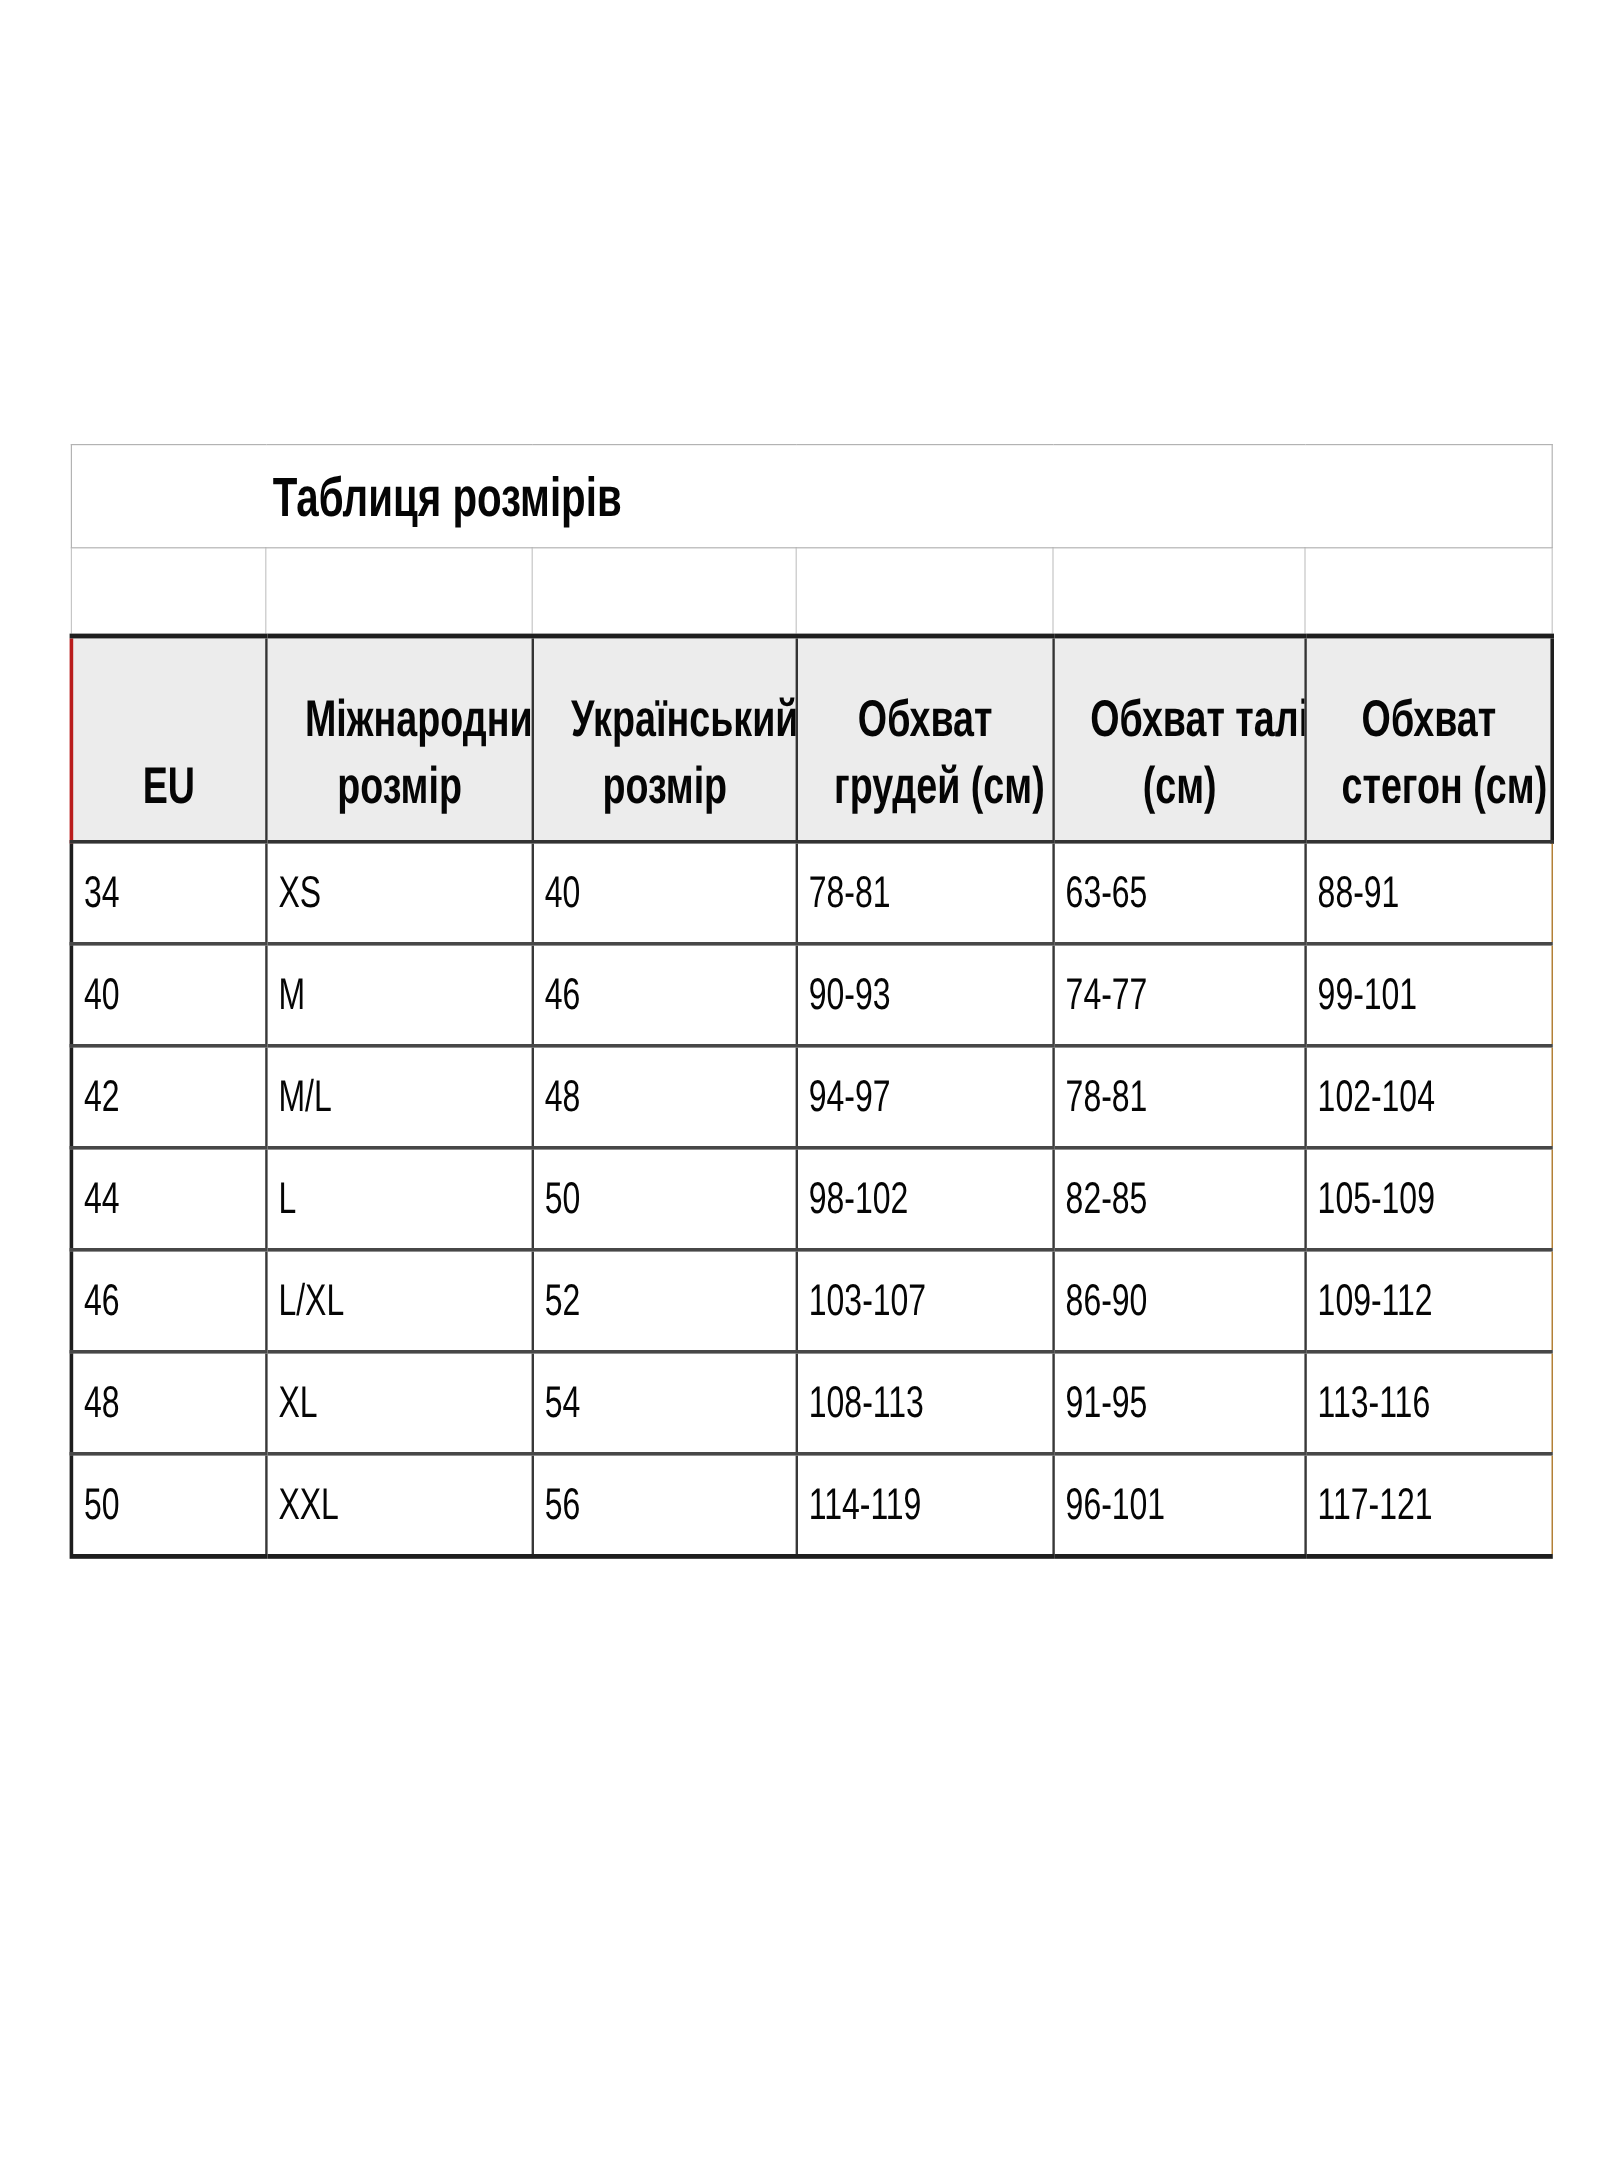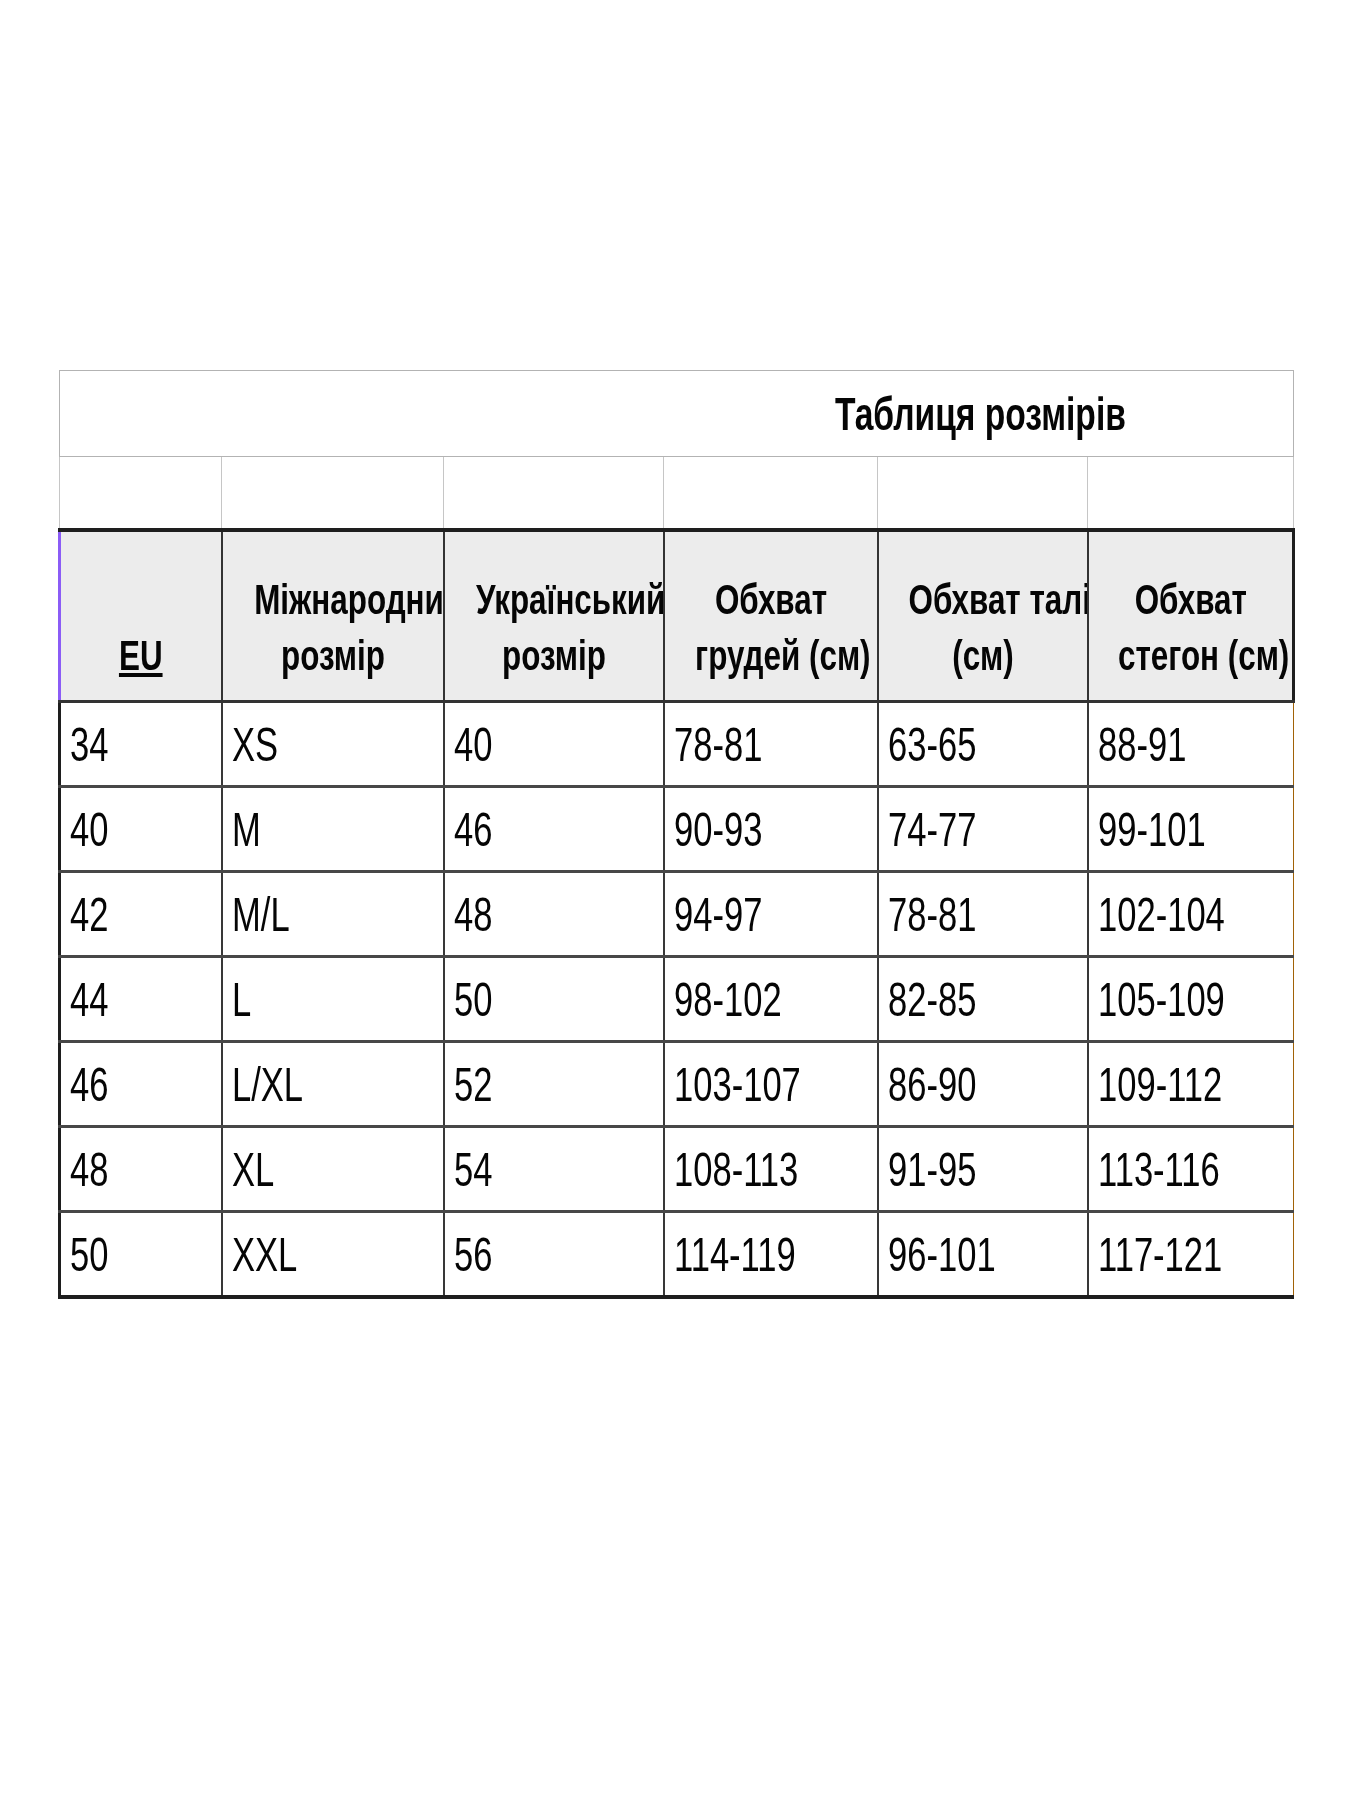--- a/index.html
+++ b/index.html
@@ -19,21 +19,21 @@
     width: 1234px;
     border-collapse: collapse;
     table-layout: fixed;
     color: #050505;
   }
   
   tr.title-row td {
     height: 83px;
     background: #ffffff;
     border: 1px solid #b3b3b3;
-    text-align: right;
+    text-align: left;
     vertical-align: middle;
     overflow: hidden;
   }
   .title-text {
     display: block;
     font-size: 46px;
     font-weight: bold;
     white-space: nowrap;
     transform: scaleX(0.73);
   }
@@ -50,40 +50,40 @@
     border-top: 4px solid #1e1e1e;
     border-bottom: 3px solid #333333;
     border-left: 2px solid #333333;
     border-right: 2px solid #333333;
     vertical-align: bottom;
     padding: 0 2px 16px 2px;
     font-size: 43px;
     font-weight: bold;
     overflow: hidden;
   }
-  tr.header-row th:first-child { border-left: 3px solid #8b5cf6; text-decoration: underline; }
+  tr.header-row th:first-child { border-left: 3px solid #b91c1c; }
   tr.header-row th:last-child  { border-right: 3px solid #1e1e1e; }
   .hline {
     display: block;
     text-align: center;
     white-space: nowrap;
     line-height: 1.32;
     transform: scaleX(0.73);
   }
   
   tr.data-row td {
     height: 82px;
     background: #ffffff;
     border-left: 2px solid #383838;
     border-right: 2px solid #383838;
     border-bottom: 3px solid #474747;
     vertical-align: middle;
     text-align: left;
     padding: 0 4px 0 9px;
-    font-size: 48px;
+    font-size: 37px;
     font-weight: 400;
     overflow: hidden;
   }
   tr.data-row td:first-child { border-left: 3px solid #1e1e1e; }
   tr.data-row td:last-child  { border-right: 1px solid #a16207; }
   tr.data-row:last-child td  { border-bottom: 4px solid #1e1e1e; }
   .ct {
     display: inline-block;
     white-space: nowrap;
     transform: scaleX(0.72);

